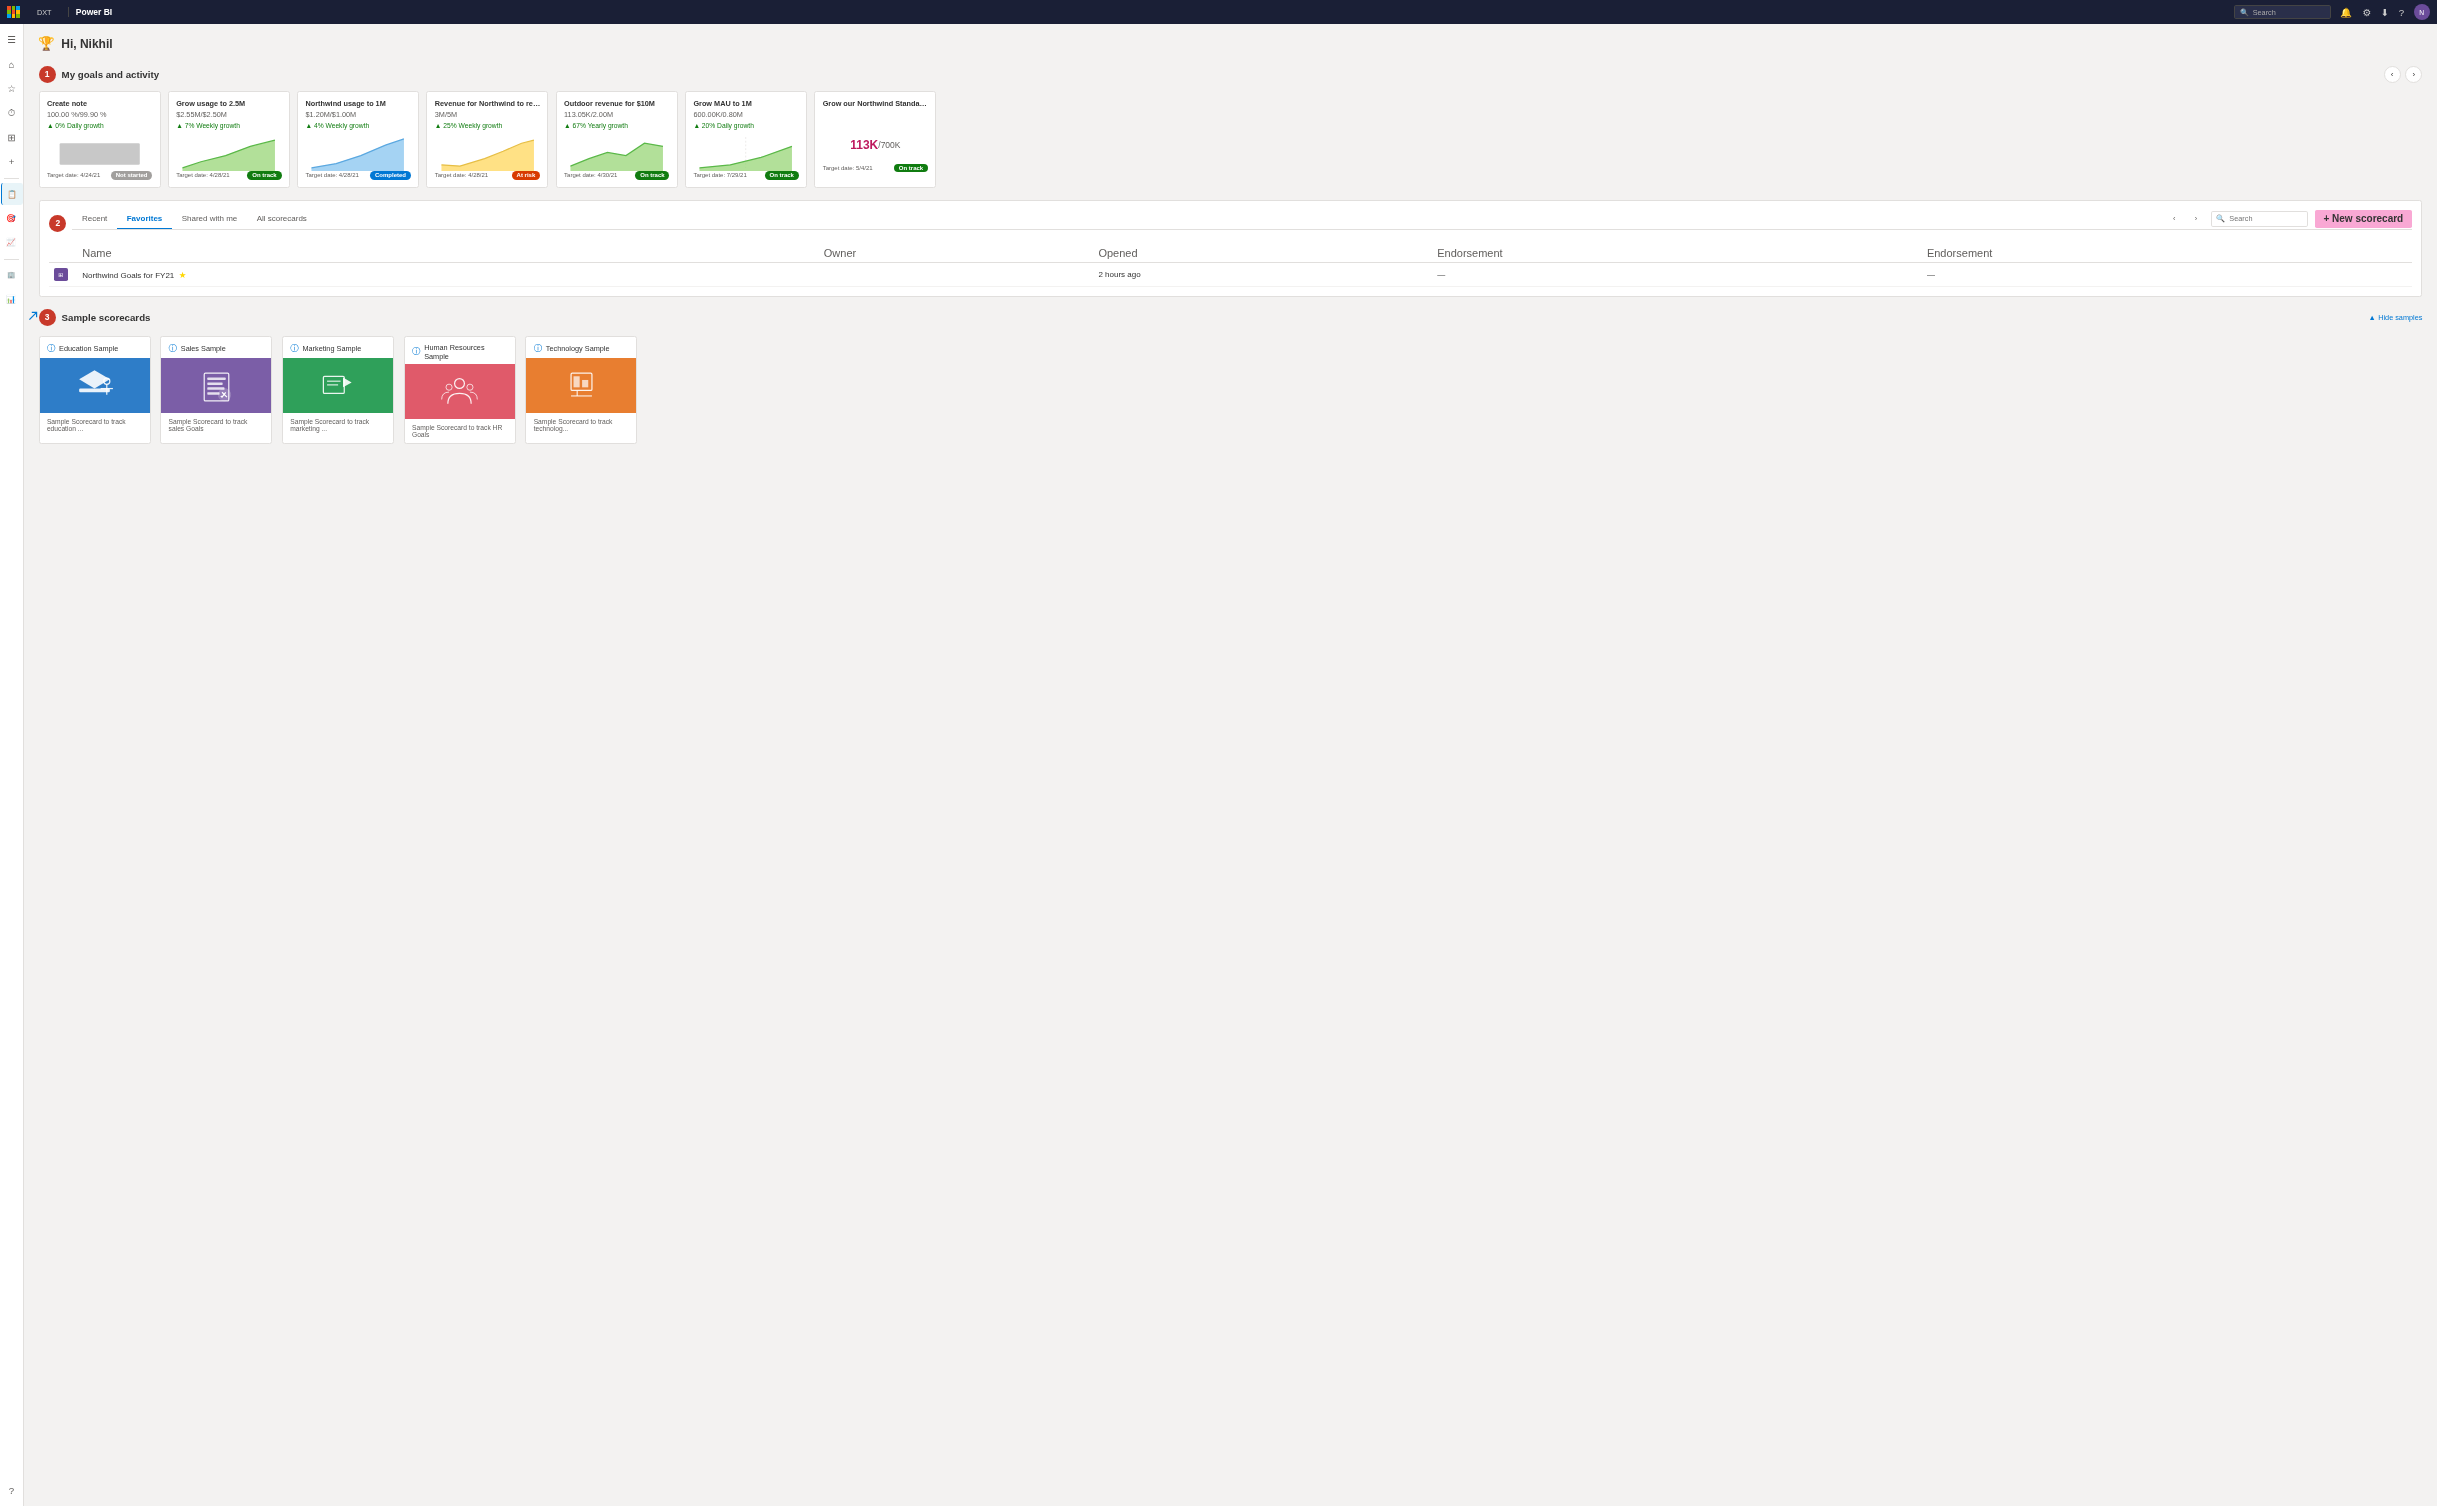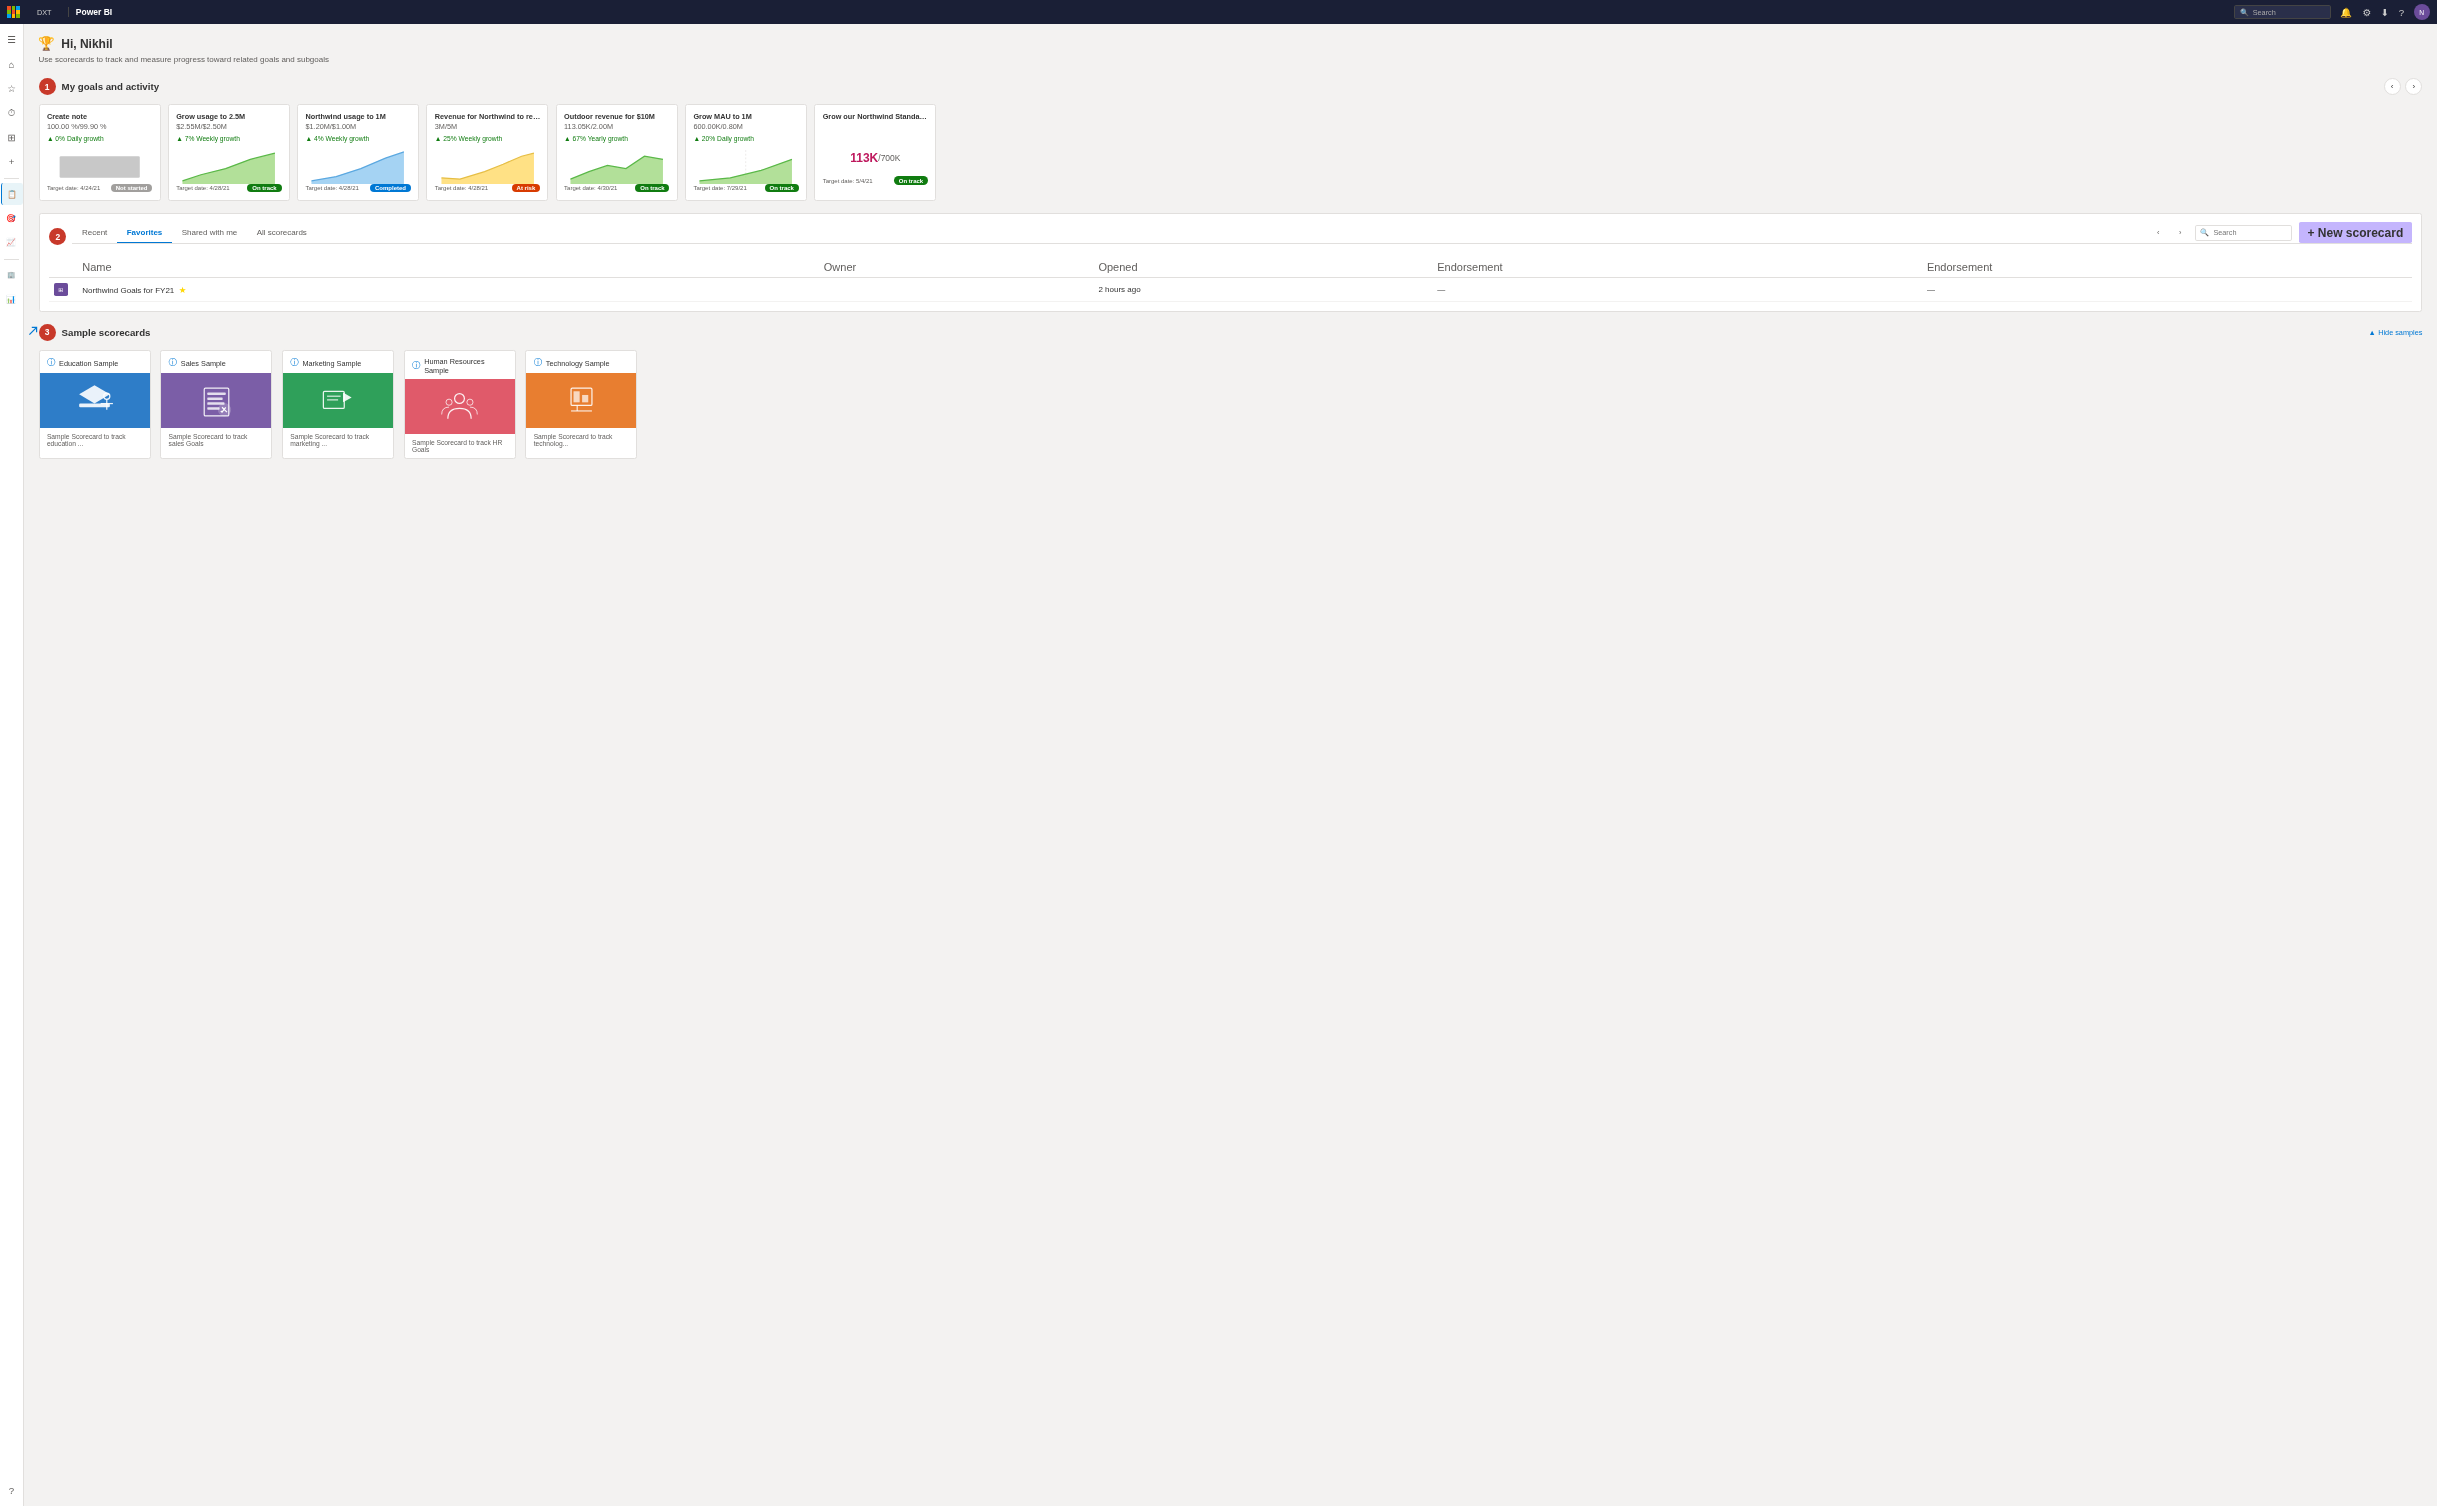--- a/index.html
+++ b/index.html
@@ -88,22 +88,22 @@
     .tab-item {
       padding: 4.9px 9.7px; font-size: 8px; cursor: pointer; color: #605e5c;
       border-bottom: 1.2px solid transparent; margin-bottom: -0.6px;
     }
     .tab-item.active { color: #0078d4; border-bottom-color: #0078d4; font-weight: 600; }
     .tabs-right { margin-left: auto; display: flex; align-items: center; gap: 7.3px; }
     .tabs-nav-arrow { width: 14.6px; height: 14.6px; display: flex; align-items: center; justify-content: center; cursor: pointer; color: #605e5c; font-size: 7.3px; }
     .search-input-small { display: flex; align-items: center; border: 0.6px solid #e1dfdd; border-radius: 1.8px; padding: 2.4px 4.9px; gap: 3.7px; width: 97px; }
     .search-input-small input { border: none; outline: none; font-size: 7.3px; color: #333; width: 73px; }
     .new-scorecard-btn {
-      background: #c4b5fd; border: none; border-radius: 1.8px; padding: 3.7px 8.5px;
-      font-size: 12px; font-weight: 600; cursor: pointer; display: flex; align-items: center; gap: 3.7px; color: #333;
+      background: #f9a8d4; border: none; border-radius: 1.8px; padding: 3.7px 8.5px;
+      font-size: 10px; font-weight: 600; cursor: pointer; display: flex; align-items: center; gap: 3.7px; color: #333;
     }
 
     
     .sc-table { width: 100%; border-collapse: collapse; }
     .sc-table th { text-align: left; font-size: 11px; color: #605e5c; font-weight: 400; padding: 3.7px 4.9px; border-bottom: 0.6px solid #e1dfdd; }
     .sc-table td { padding: 4.9px 4.9px; font-size: 8px; border-bottom: 0.6px solid #f3f2f1; }
     .sc-icon { width: 13.4px; height: 13.4px; background: #6b4c9a; border-radius: 1.8px; display: inline-flex; align-items: center; justify-content: center; color: white; font-size: 6px; margin-right: 4.9px; vertical-align: middle; }
     .star-icon { color: #ffd700; font-size: 8.5px; }
 
     
@@ -182,21 +182,20 @@
     </div>
   </div>
 
   <div class="main-content">
 
     <div class="page-header">
       <div class="greeting">
         <span class="greeting-icon">🏆</span>
         <span>Hi, Nikhil</span>
       </div>
-      <div class="subtitle">Use scorecards to track and measure progress toward related goals and subgoals</div>
     </div>
 
     <div style="margin-bottom:12px;">
       <div class="section-header">
         <div class="step-badge">1</div>
         <span class="section-title">My goals and activity</span>
         <div class="section-nav">
           <div class="nav-arrow">‹</div>
           <div class="nav-arrow">›</div>
         </div>

